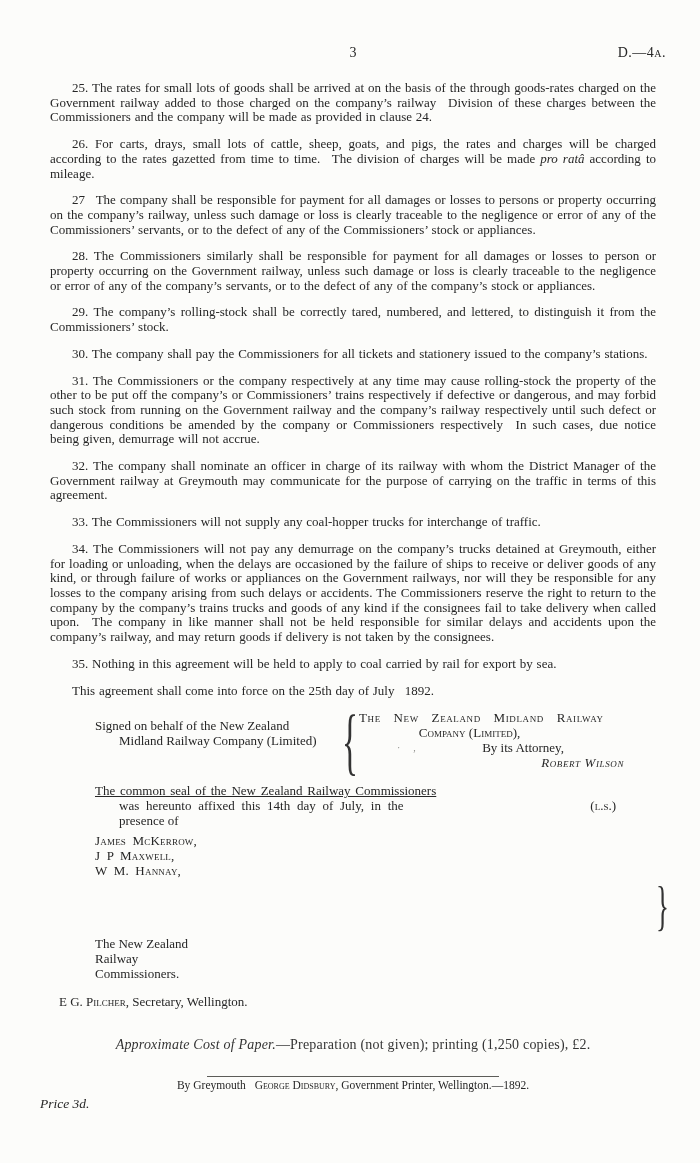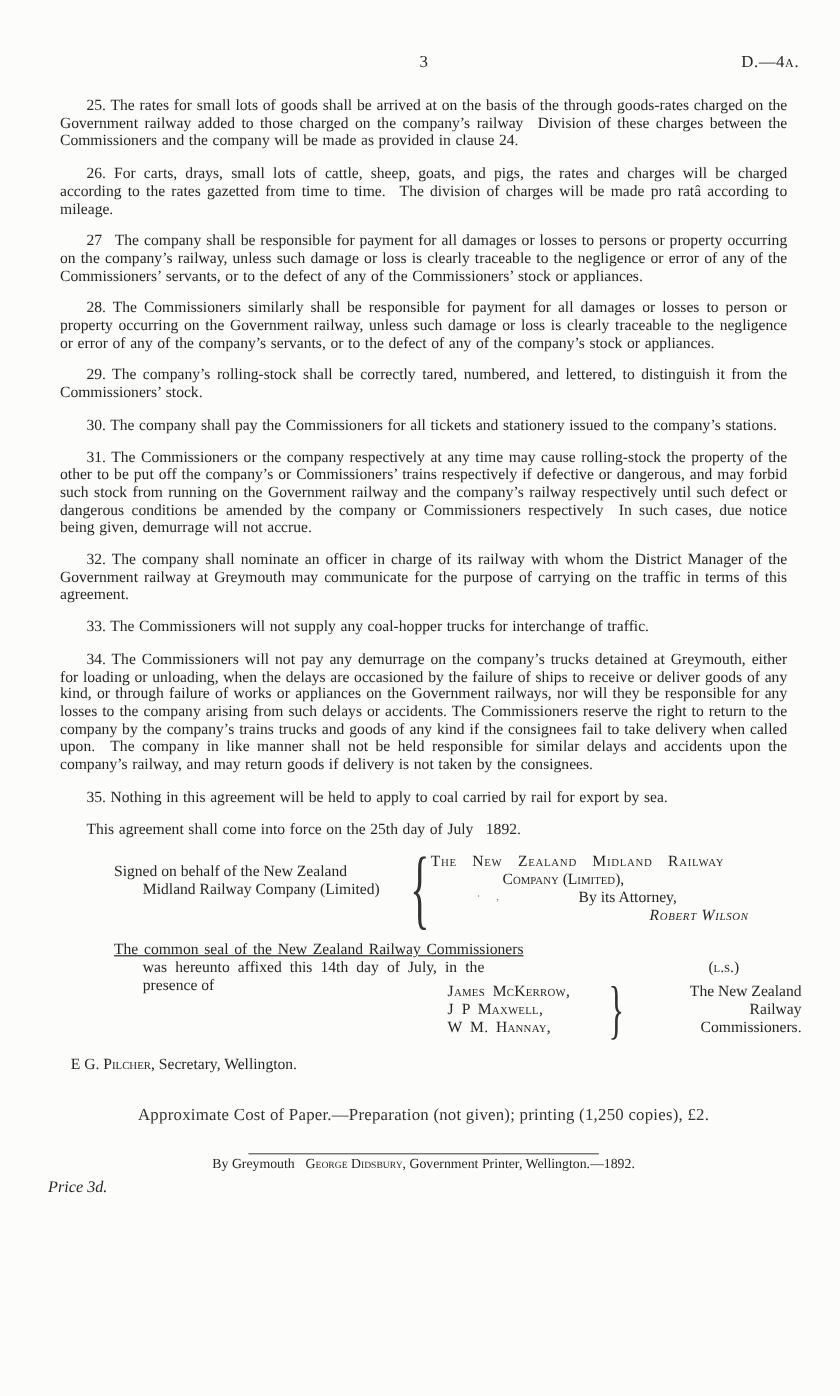--- a/index.html
+++ b/index.html
@@ -7,21 +7,21 @@
     position:relative;
     width:700px; height:1163px;
     box-sizing:border-box;
     background:#fcfcfa;
     color:#262626;
     font-family:"Liberation Serif","DejaVu Serif",serif;
     padding:45px 32px 0 38px;
     overflow:hidden;
   }
   .sc { font-variant:small-caps; }
-  .it { }
+  .it { font-style:italic; }
 
   
   .page-header { position:relative; height:17px; font-size:14px; }
   .page-num { position:absolute; left:0; right:0; text-align:center; }
   .doc-ref { position:absolute; right:2px; top:0; letter-spacing:.5px; }
 
   
   .doc-body { margin-top:19px; font-size:13px; line-height:14.7px; }
   .doc-body p {
     margin:12px; text-align:justify; text-indent:22px;
@@ -44,29 +44,29 @@
   .ink-mark { margin-left:42px; color:#8a8a86; font-size:10px; letter-spacing:5px; }
   .rc3-text { flex:1; text-align:right; padding-right:104px; }
   .rc4 { font-variant:small-caps; letter-spacing:.6px; text-align:right; padding-right:44px;font-style:italic; }
 
   
   .sig-seal { margin-top:11px; margin-left:57px; font-size:13px; line-height:15px; }
   .seal-l1 { word-spacing:1.5px;text-decoration:underline; }
   .seal-row2 { display:flex; }
   .seal-l2 { text-indent:24px; width:372px; word-spacing:3.5px; }
   .seal-ls { margin-left:auto; padding-right:52px; }
-  .seal-row3 { display:flex; align-items:flex-start; margin-top:0; }
+  .seal-row3 { display:flex; align-items:flex-start; margin-top:0;flex-direction:column; }
   .seal-l3 { width:283px; text-indent:24px; }
   .witness-col { width:132px; margin-top:5px; letter-spacing:.2px; word-spacing:3px; }
   .brace-close {
     width:16px; text-align:center; align-self:flex-end; margin-bottom:2px;
     font-size:54px; line-height:46px; font-weight:300;
     transform:scaleX(.5); color:#333; margin-top:5px;
   }
-  .comm-col { width:152px; text-align:right; margin-top:5px; }
+  .comm-col { width:152px; text-align:left; margin-top:5px; }
 
   .secretary-line { margin-top:13px; margin-left:21px; font-size:13px; }
 
   
   .cost-note { margin-top:27px; text-align:center; font-size:14px; color:#343434; letter-spacing:.2px; }
   .imprint-rule { width:292px; border:none; border-top:1px solid #5c5c58; margin:23px auto 0 auto; }
   .imprint { margin-top:2px; text-align:center; font-size:11.5px; }
   .imprint .prefix { margin-right:9px; }
   .price-line { margin-top:5px; margin-left:2px; font-size:13.5px; font-style:italic; }
 </style>

